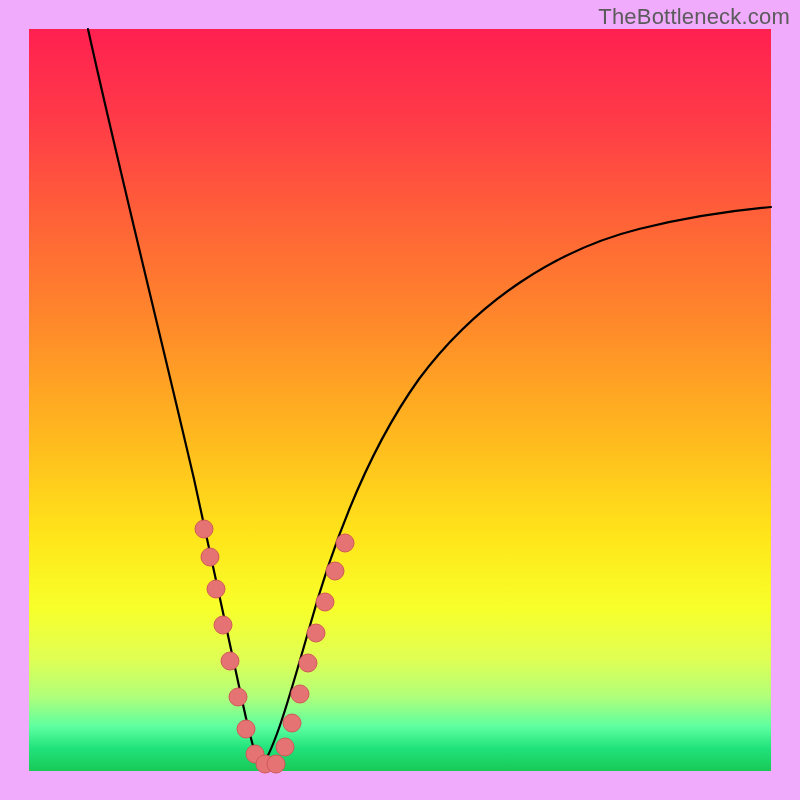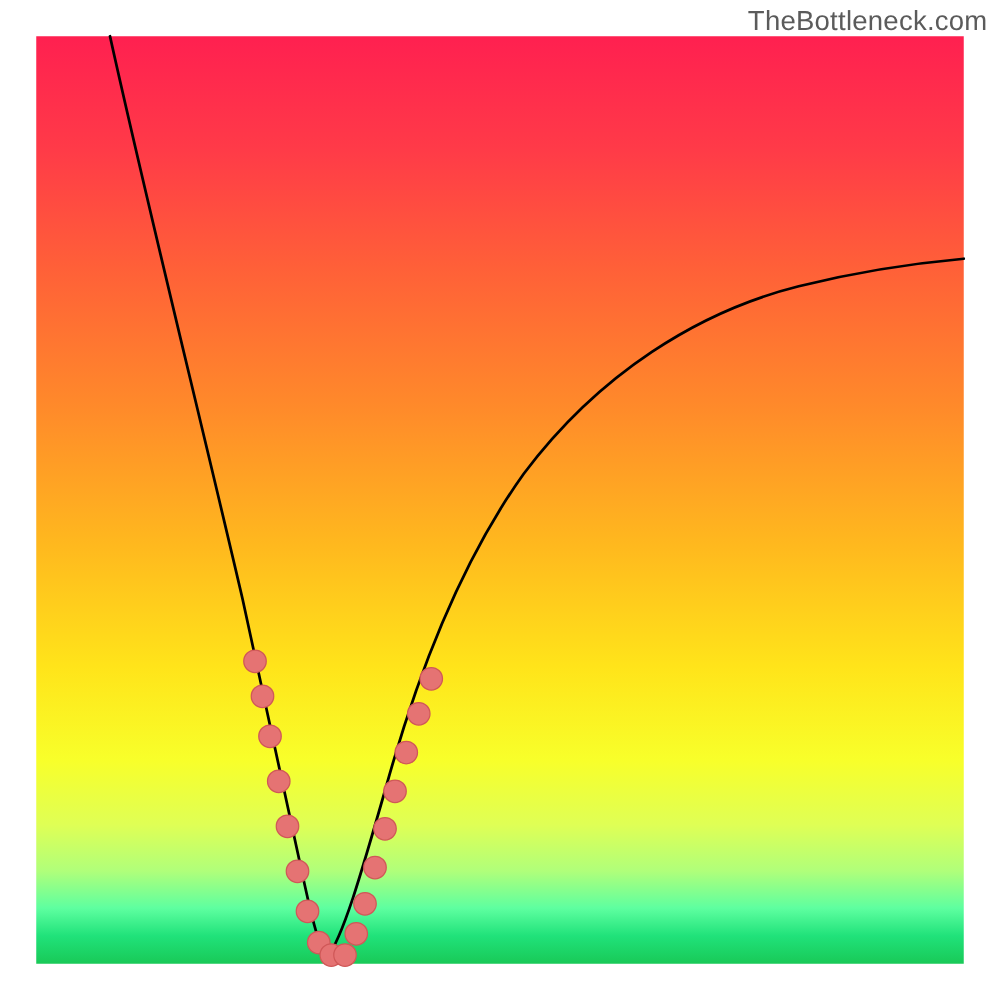--- a/index.html
+++ b/index.html
@@ -7,21 +7,21 @@
     padding: 0;
     width: 800px;
     height: 800px;
     overflow: hidden;
     background: #000;
     font-family: Arial, Helvetica, sans-serif;
   }
   .frame {
     position: absolute;
     inset: 0;
-    background: #ffffff;
+    background: #f0abfc;
   }
   .plot-area {
     position: absolute;
     left: 29px;
     top: 29px;
     width: 742px;
     height: 742px;
     
     background: linear-gradient(
       to bottom,

